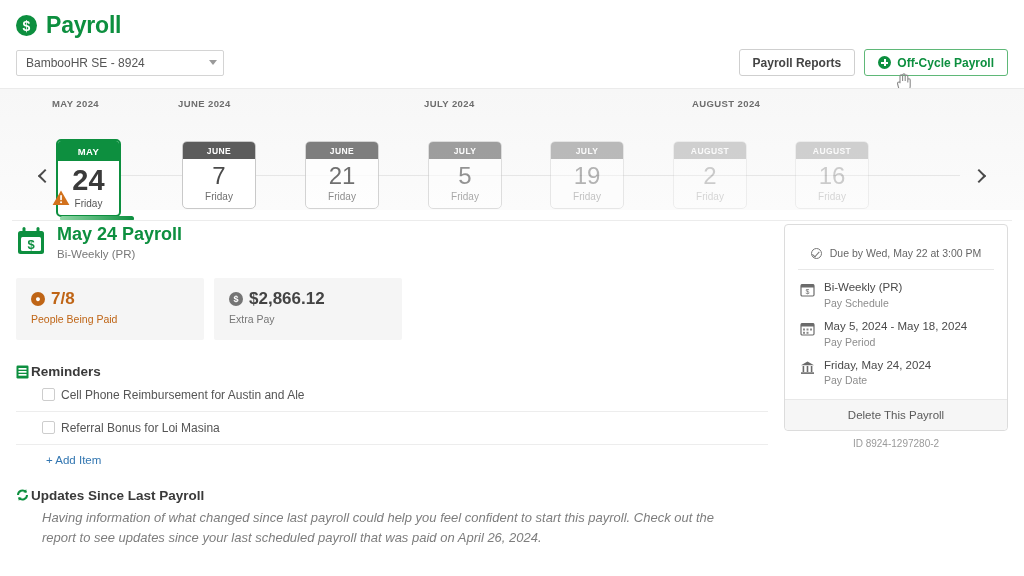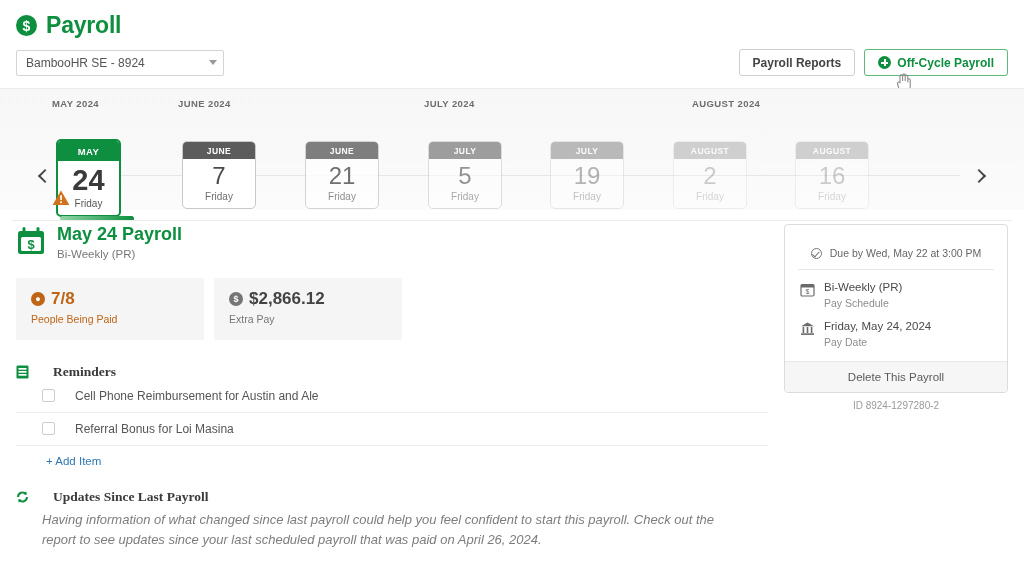--- a/index.html
+++ b/index.html
@@ -146,25 +146,25 @@
     padding: 11px 0 0 15px;
   }
   .stat-top { display: flex; align-items: center; gap: 6px; }
   .stat-val { font-size: 17px; font-weight: bold; }
   .stat-lbl { font-size: 10.5px; margin-top: 4px; }
   .orange { color: #bf6516; }
   .gray-dk { color: #444; }
   .gray-md { color: #777; }
   .circ-icon { width: 14px; height: 14px; border-radius: 50%; display: flex; align-items: center; justify-content: center; color: #fff; font-size: 9px; font-weight: bold; flex: none; }
 
-  .section-head { display: flex; align-items: center; gap: 24px; margin-top: 24px; font-family: Liberation Serif, serif; }
+  .section-head { display: flex; align-items: center; gap: 2px; margin-top: 24px; }
   .section-title { font-size: 13.5px; font-weight: bold; color: #3a3a3a; }
 
   .reminder-row {
-    display: flex; align-items: center; gap: 20px;
+    display: flex; align-items: center; gap: 6px;
     padding: 9px 0 9px 26px; border-bottom: 1px solid #ededed;
     font-size: 12px; color: #555;
   }
   .cb { width: 13px; height: 13px; border: 1px solid #cdcdcd; border-radius: 2px; background: #fff; flex: none; }
   .add-item { font-size: 11.5px; color: #3276b1; padding: 9px 0 0 30px; }
 
   .updates { margin-top: 22px; }
   .updates-body {
     font-size: 13px; color: #7d7d7d; line-height: 1.55;
     padding-left: 26px; margin-top: 5px; max-width: 712px; font-style: italic;
@@ -381,20 +381,35 @@
           <rect x="1" y="2.5" width="13" height="11.5" rx="1.2" fill="none" stroke="#6b6b6b" stroke-width="1.2"></rect>
           <rect x="1" y="2.5" width="13" height="3" fill="#6b6b6b"></rect>
           <text x="7.5" y="12.3" font-size="7" fill="#6b6b6b" text-anchor="middle" font-family="Liberation Sans, sans-serif">$</text>
         </svg>
         <div>
           <div class="meta-val">Bi-Weekly (PR)</div>
           <div class="meta-lbl">Pay Schedule</div>
         </div>
       </div>
 
+      <div class="meta-row">
+        <svg class="meta-ico" viewBox="0 0 15 15">
+          <rect x="1" y="2.5" width="13" height="11.5" rx="1.2" fill="none" stroke="#6b6b6b" stroke-width="1.2"></rect>
+          <rect x="1" y="2.5" width="13" height="3" fill="#6b6b6b"></rect>
+          <rect x="3" y="7.5" width="2" height="2" fill="#8a8a8a"></rect>
+          <rect x="6.5" y="7.5" width="2" height="2" fill="#8a8a8a"></rect>
+          <rect x="10" y="7.5" width="2" height="2" fill="#8a8a8a"></rect>
+          <rect x="3" y="10.8" width="2" height="2" fill="#8a8a8a"></rect>
+          <rect x="6.5" y="10.8" width="2" height="2" fill="#8a8a8a"></rect>
+        </svg>
+        <div>
+          <div class="meta-val">May 5, 2024 - May 18, 2024</div>
+          <div class="meta-lbl">Pay Period</div>
+        </div>
+      </div>
 
       <div class="meta-row">
         <svg class="meta-ico" viewBox="0 0 15 15">
           <path d="M7.5 1.5 14 5.2H1z" fill="#6b6b6b"></path>
           <rect x="2.6" y="6" width="1.6" height="6" fill="#6b6b6b"></rect>
           <rect x="6.7" y="6" width="1.6" height="6" fill="#6b6b6b"></rect>
           <rect x="10.8" y="6" width="1.6" height="6" fill="#6b6b6b"></rect>
           <rect x="1" y="12.3" width="13" height="1.6" fill="#6b6b6b"></rect>
         </svg>
         <div>

